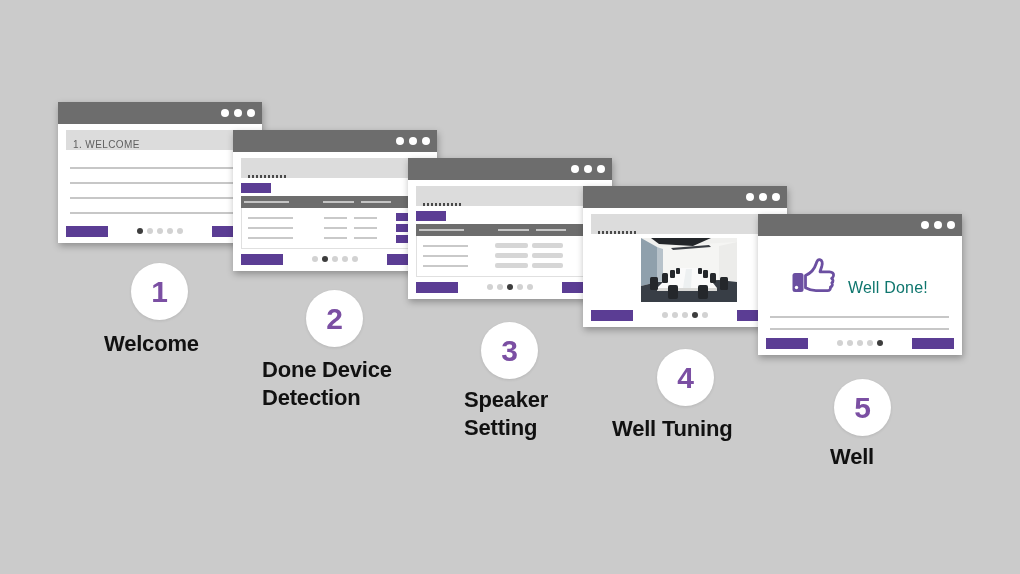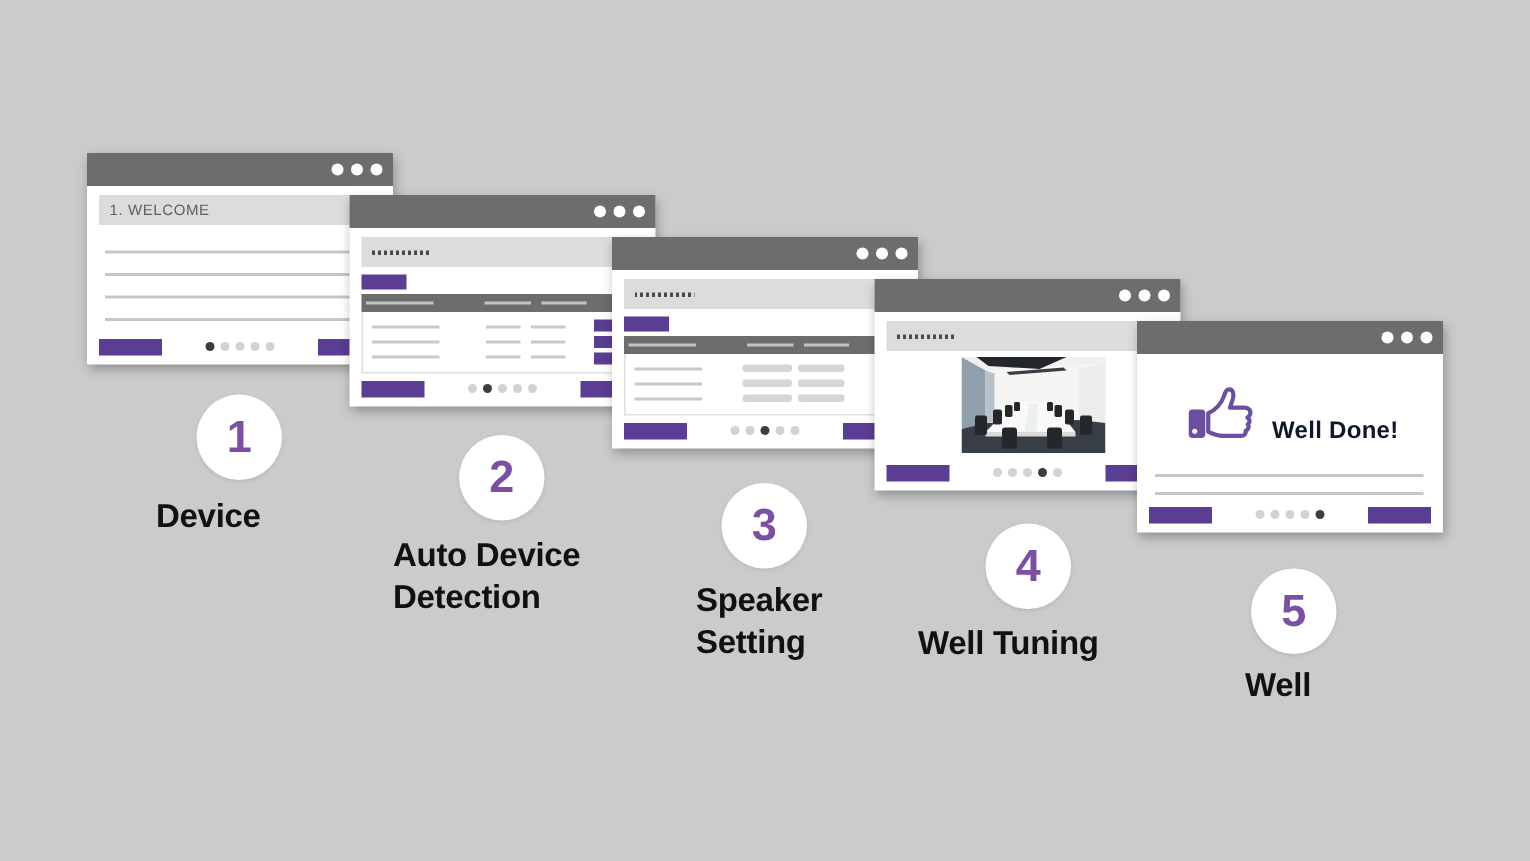--- a/index.html
+++ b/index.html
@@ -15,21 +15,21 @@
   }
   .titlebar{
     height:22px;background:#6d6d6d;
     display:flex;align-items:center;justify-content:flex-end;
     padding-right:7px;gap:5px;box-sizing:border-box;
   }
   .tdot{width:8px;height:8px;border-radius:50%;background:#ffffff;}
   .win-body{position:relative;height:119px;}
   .header-bar{
     position:absolute;left:8px;top:6px;width:188px;height:20px;
-    background:#dcdcdc;display:flex;align-items:center;
+    background:#dcdcdc;display:flex;align-items:flex-end;
     padding-left:7px;box-sizing:border-box;
   }
   .header-text{font-size:10px;color:#5f5f5f;letter-spacing:0.4px;}
   .dotted-ph{
     width:40px;height:3px;
     background-image:repeating-linear-gradient(90deg,#4a4a4a 0 1.8px,transparent 1.8px 4px);
   }
   .hline{position:absolute;left:12px;width:179px;height:1.5px;background:#c7c7c7;}
   .btn{position:absolute;bottom:6px;width:42px;height:11px;background:#5b3d94;}
   .btn.left{left:8px;} .btn.right{right:8px;}
@@ -40,21 +40,21 @@
   
   .mtable{position:absolute;left:8px;top:44px;width:188px;box-sizing:border-box;}
   .thead{position:relative;height:12px;background:#6d6d6d;}
   .thseg{position:absolute;top:5px;height:2px;background:#c4c4c4;}
   .tbody{position:relative;height:40px;background:#fff;border:1px solid #e0e0e0;border-top:none;box-sizing:content-box;}
   .rline{position:absolute;height:1.5px;background:#c9c9c9;}
   .chip{position:absolute;right:4px;width:28px;height:8px;background:#5b3d94;}
   .bar{position:absolute;height:5px;background:#d6d6d6;border-radius:2px;}
   
   .thumb{position:absolute;left:33px;top:20px;}
-  .welldone{position:absolute;left:90px;top:43px;font-size:16px;font-weight:bold;color:#0f172a;letter-spacing:0.2px;}
+  .welldone{position:absolute;left:90px;top:43px;font-size:16px;font-weight:normal;color:#0f766e;letter-spacing:0.2px;}
   .photo{position:absolute;left:58px;top:30px;width:96px;height:64px;}
   
   .step-circle{
     position:absolute;width:57px;height:57px;border-radius:50%;background:#ffffff;
     display:flex;align-items:center;justify-content:center;
     font-size:30px;font-weight:bold;color:#7b4fa3;
     box-shadow:0 1px 3px rgba(0,0,0,0.10);
   }
   .step-label{
     position:absolute;font-size:22px;font-weight:bold;color:#111111;
@@ -244,24 +244,24 @@
         <span class="pdot"></span>
         <span class="pdot"></span>
         <span class="pdot"></span>
         <span class="pdot active"></span>
       </div>
     <div class="btn right"></div>
   </div>
 </div>
 
 <div class="step-circle" style="left:131px;top:263px">1</div>
-<div class="step-label" style="left:104px;top:330px">Device</div>
+<div class="step-label" style="left:104px;top:330px">Welcome</div>
 
 <div class="step-circle" style="left:306px;top:290px">2</div>
-<div class="step-label" style="left:262px;top:356px">Auto Device
+<div class="step-label" style="left:262px;top:356px">Done Device
 Detection</div>
 
 <div class="step-circle" style="left:481px;top:322px">3</div>
 <div class="step-label" style="left:464px;top:386px">Speaker
 Setting</div>
 
 <div class="step-circle" style="left:657px;top:349px">4</div>
 <div class="step-label" style="left:612px;top:415px">Well Tuning</div>
 
 <div class="step-circle" style="left:834px;top:379px">5</div>

